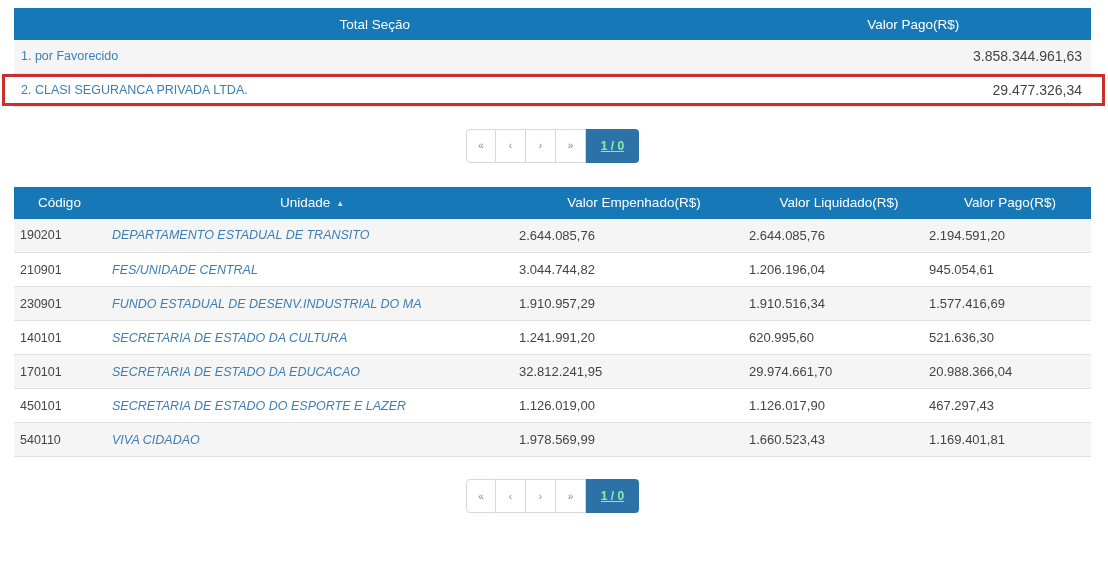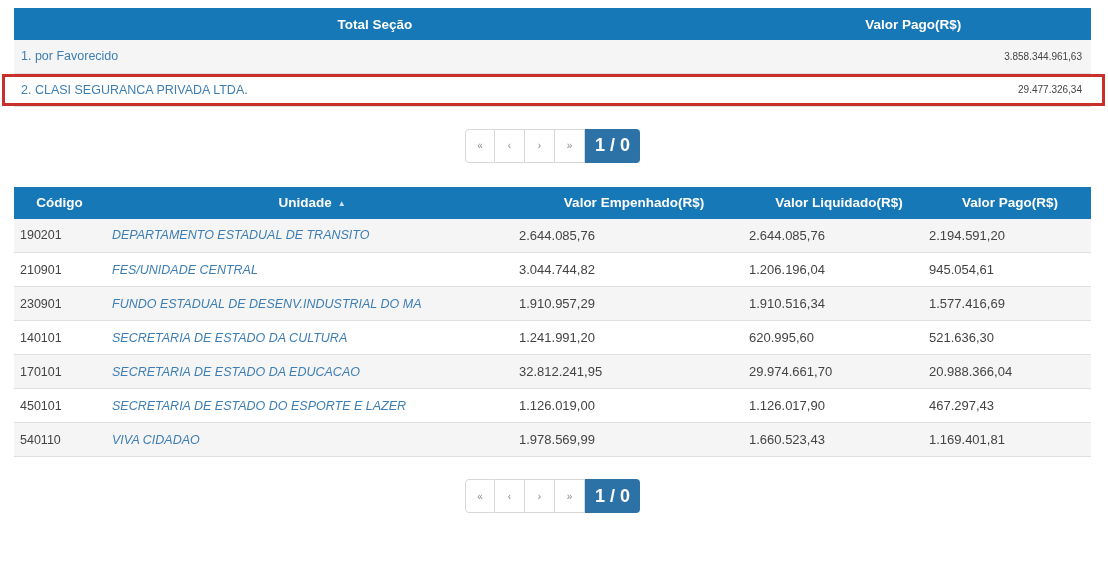--- a/index.html
+++ b/index.html
@@ -11,31 +11,31 @@
     --border:#e0e0e0;
     --text:#444444;
   }
   *{margin:0;padding:0;box-sizing:border-box;}
   html,body{width:1108px;height:564px;overflow:hidden;background:#ffffff;
     font-family:"Liberation Sans",sans-serif;}
   body{position:relative;}
   .content{position:relative;margin:8px 17px 0 14px;width:1077px;}
 
   table{border-collapse:collapse;width:1077px;table-layout:fixed;}
-  thead th{background:var(--header-blue);color:#ffffff;font-weight:bold;
+  thead th{background:var(--header-blue);color:#ffffff;font-weight:normal;
     font-size:13.5px;height:32px;text-align:center;vertical-align:middle;}
   tbody tr{height:33px;border-bottom:1px solid var(--border);}
   tbody tr:nth-child(odd){background:var(--row-alt);}
   tbody tr:nth-child(even){background:#ffffff;}
   td{vertical-align:middle;font-size:12.5px;color:var(--text);}
 
   .summary col.c1{width:67%;} .summary col.c2{width:33%;}
   td.label-cell{padding-left:7px;margin-left:28px;}
   td.label-cell a{color:var(--link-blue);text-decoration:none;}
-  td.value-cell{text-align:right;padding-right:9px;font-size:10px;}
+  td.value-cell{text-align:right;padding-right:9px;font-size:14px;}
 
   .detail tbody tr{height:34px;}
   .detail col.c1{width:91px;} .detail col.c2{width:414px;}
   .detail col.c3{width:230px;} .detail col.c4{width:180px;}
   .detail col.c5{width:162px;}
   td.code-cell{padding-left:6px;}
   td.unit-cell{padding-left:7px;}
   td.unit-cell a{color:var(--link-blue);text-decoration:none;font-style:italic;}
   td.num-cell{text-align:left;padding-right:16px;font-size:13px;}
   .sort-arrow{font-size:8px;color:#cfe2f2;margin-left:6px;vertical-align:middle;}
@@ -43,23 +43,23 @@
   .highlight-box{position:absolute;left:2px;top:74px;width:1103px;height:32px;
     border:3px solid var(--red);pointer-events:none;}
 
   .pager{display:flex;width:fit-content;margin:22px auto 0 auto;height:34px;}
   .pager .nav-btn{width:30px;height:34px;background:#ffffff;
     border:1px solid #d8d8d8;border-left:none;color:#888888;font-size:10px;
     display:flex;align-items:center;justify-content:center;cursor:pointer;}
   .pager .nav-btn:first-child{border-left:1px solid #d8d8d8;
     border-radius:4px 0 0 4px;}
   .pager .page-indicator{min-width:53px;height:34px;background:var(--pager-blue);
-    color:#ffffff;font-weight:bold;font-size:18px;display:flex;
+    color:#86efac;font-weight:bold;font-size:12px;display:flex;
     align-items:center;justify-content:center;border-radius:0 4px 4px 0;
-    padding:0 10px;}
+    padding:0 10px;text-decoration:underline;}
   .pager-top{margin-top:22px;}
   .detail-wrap{margin-top:24px;}
   .pager-bottom{margin-top:22px;}
 </style>
 </head>
 <body>
 
 <div class="content">
 
   <table class="summary">

